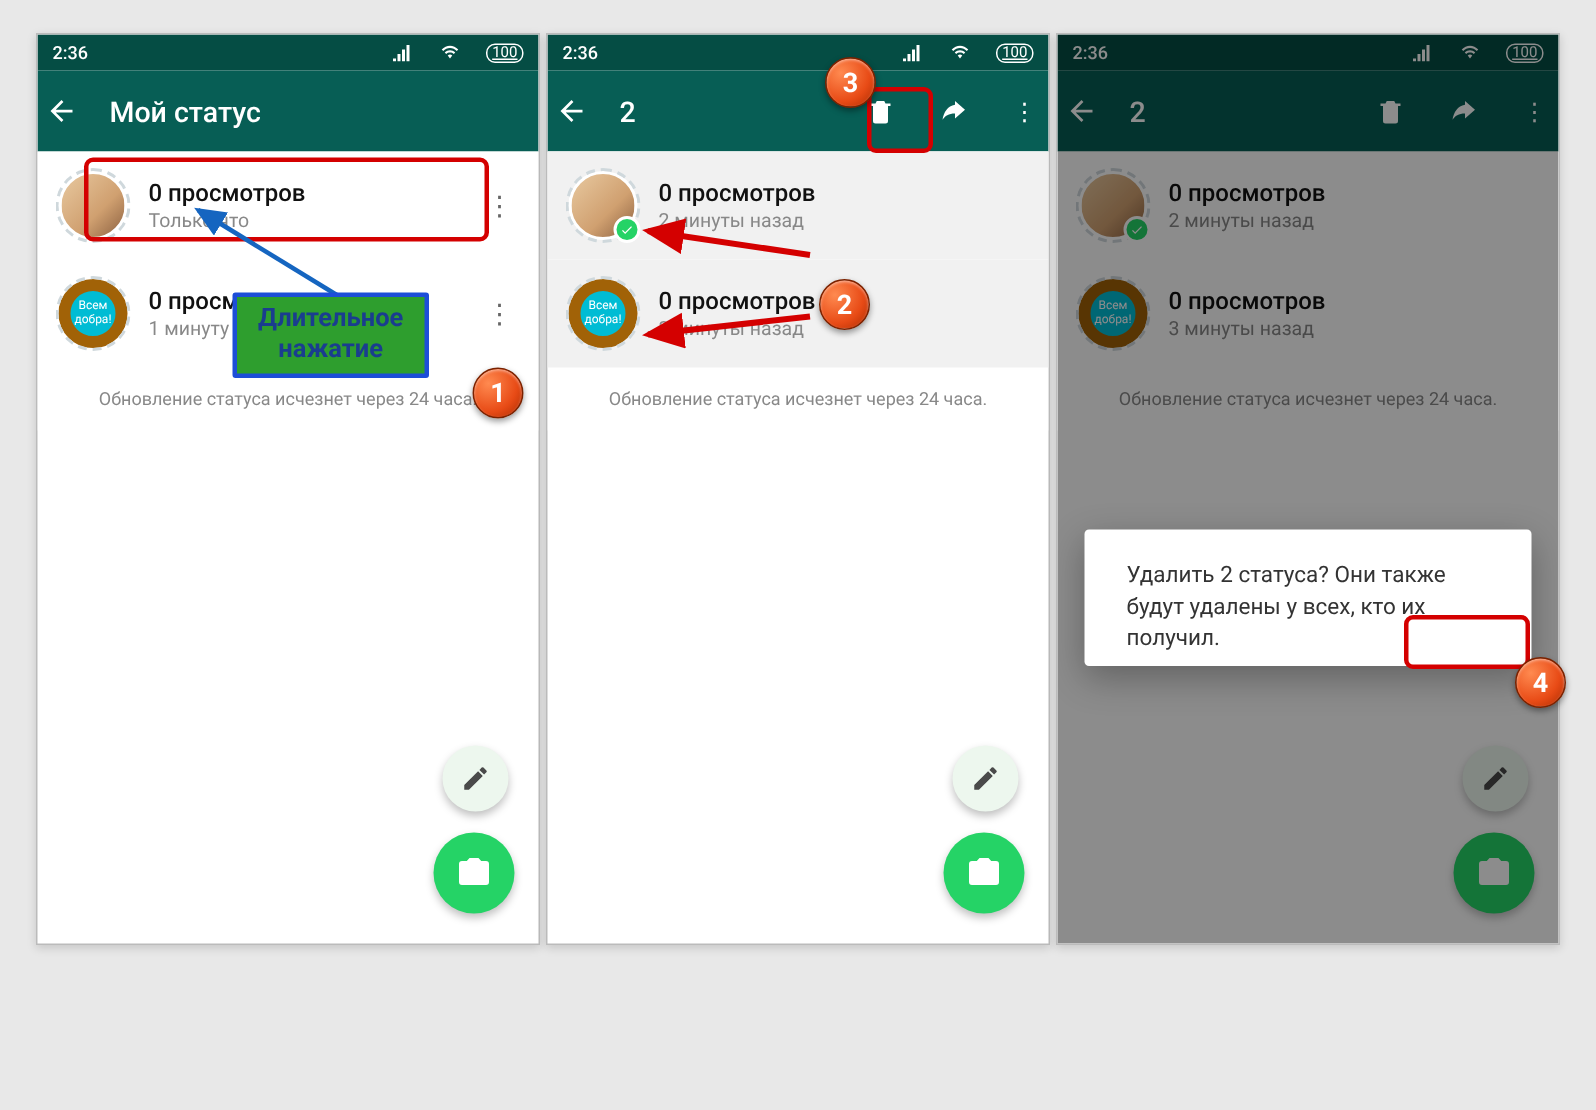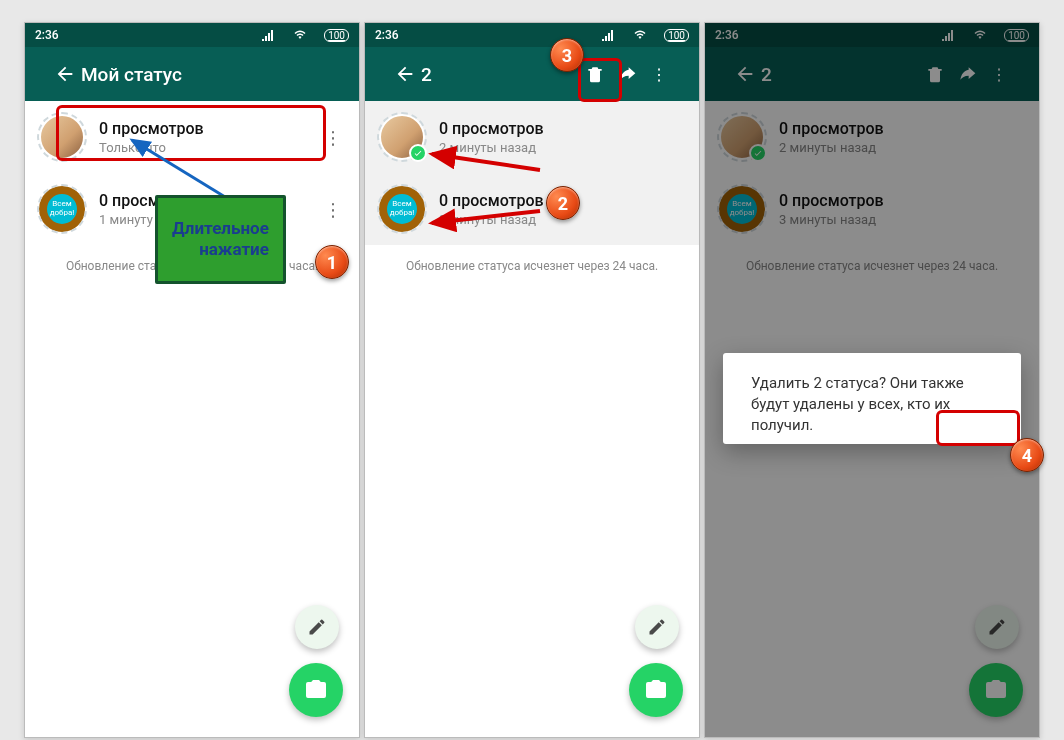--- a/index.html
+++ b/index.html
@@ -6,21 +6,21 @@
   body {
     background: #e8e8e8;
     font-family: Roboto, Arial, sans-serif;
     width: 1064px;
     height: 740px;
     position: relative;
   }
   .phone {
     position: absolute;
     width: 336px;
-    height: 716px;
+    height: 608px;
     background: #fff;
     border: 1px solid #bbb;
     box-shadow: 0 2px 6px rgba(0,0,0,0.15);
     overflow: hidden;
   }
   .phone1 { left: 24px;  top: 22px; }
   .phone2 { left: 364px; top: 22px; }
   .phone3 { left: 704px; top: 22px; }
 
   .statusbar {
@@ -34,21 +34,22 @@
   }
   .statusbar .time { flex: 1; font-weight: 500; }
   .statusbar .icons { display: flex; gap: 17px; align-items: center; text-decoration: underline; }
 
   .appbar {
     height: 54px;
     background: #075e55;
     color: #fff;
     display: flex;
     align-items: center;
-    padding: 0 24px;
+    padding: 0 0;
+    gap: 16px;
   }
   .appbar .title { font-size: 19px; font-weight: 500; flex: 1; }
   .appbar .count { font-size: 19px; font-weight: 500; }
   .appbar .spacer { flex: 1; }
   .iconbtn {
     width: 32px; height: 32px;
     display: flex; align-items: center; justify-content: center;
     color: #fff;
   }
 
@@ -154,26 +155,26 @@
     color: #fff;
     font-size: 18px; font-weight: 700;
     display: flex; align-items: center; justify-content: center;
     box-shadow: 0 2px 4px rgba(0,0,0,0.4), inset 0 1px 2px rgba(255,255,255,0.5);
     border: 1px solid #7a2200;
     z-index: 50;
   }
   .tooltip {
     position: absolute;
     background: #2e9e2e;
-    border: 3px solid #14532d;
+    border: 3px solid #1d4ed8;
     color: #1a3d8f;
     font-size: 17px;
     font-weight: 700;
-    padding: 20px 14px;
-    text-align: right;
+    padding: 4px 14px;
+    text-align: center;
     line-height: 1.25;
     border-radius: 2px;
     z-index: 40;
   }
   .arrow {
     position: absolute;
     z-index: 30;
     pointer-events: none;
   }
 </style>

